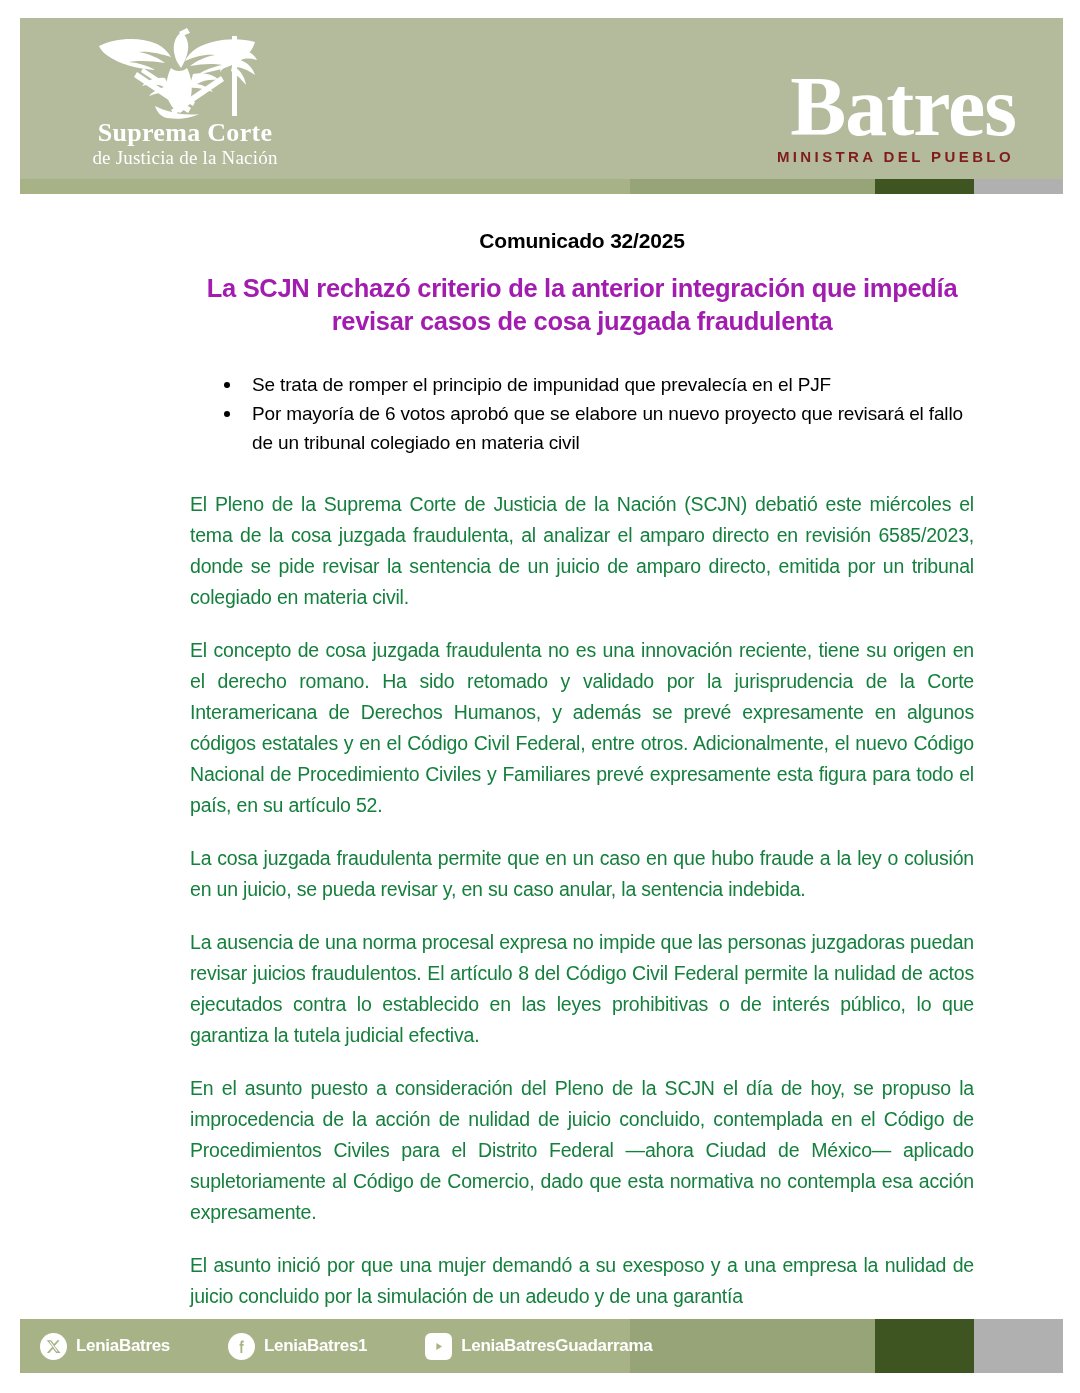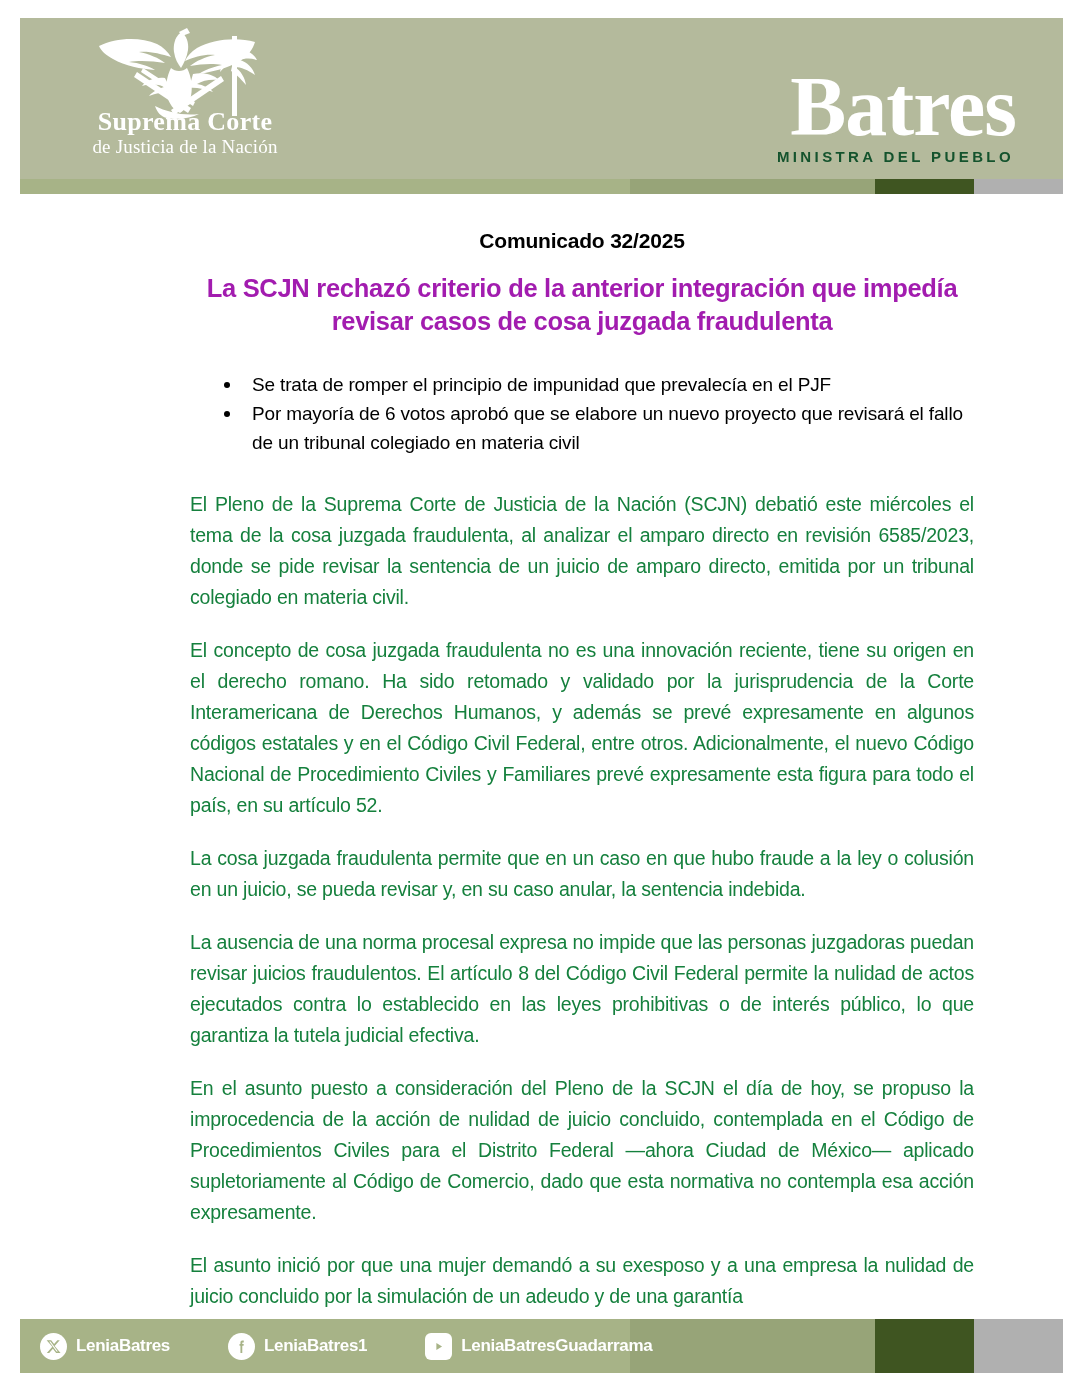--- a/index.html
+++ b/index.html
@@ -44,21 +44,21 @@
   .scjn-emblem {
     position: absolute;
     left: 30px;
     top: 2px;
     width: 180px;
     height: 92px;
   }
   .scjn-wordmark {
     position: absolute;
     left: 0;
-    top: 81px;
+    top: 92px;
     width: 240px;
     text-align: center;
     color: #ffffff;
   }
   .scjn-line1 {
     font-family: "Liberation Serif", serif;
     font-weight: bold;
     font-size: 26px;
     line-height: 29px;
     letter-spacing: 0.3px;
@@ -102,21 +102,21 @@
     letter-spacing: -1px;
   }
   .lb-ministra {
     position: absolute;
     right: 4px;
     top: 112px;
     font-family: "Liberation Sans", sans-serif;
     font-weight: bold;
     font-size: 15px;
     line-height: 17px;
-    color: #14532d;
+    color: #7f1d1d;
     letter-spacing: 3.4px;
     white-space: nowrap;
   }
 
   
   .color-bar {
     position: absolute;
     left: 20px;
     top: 179px;
     width: 1043px;

